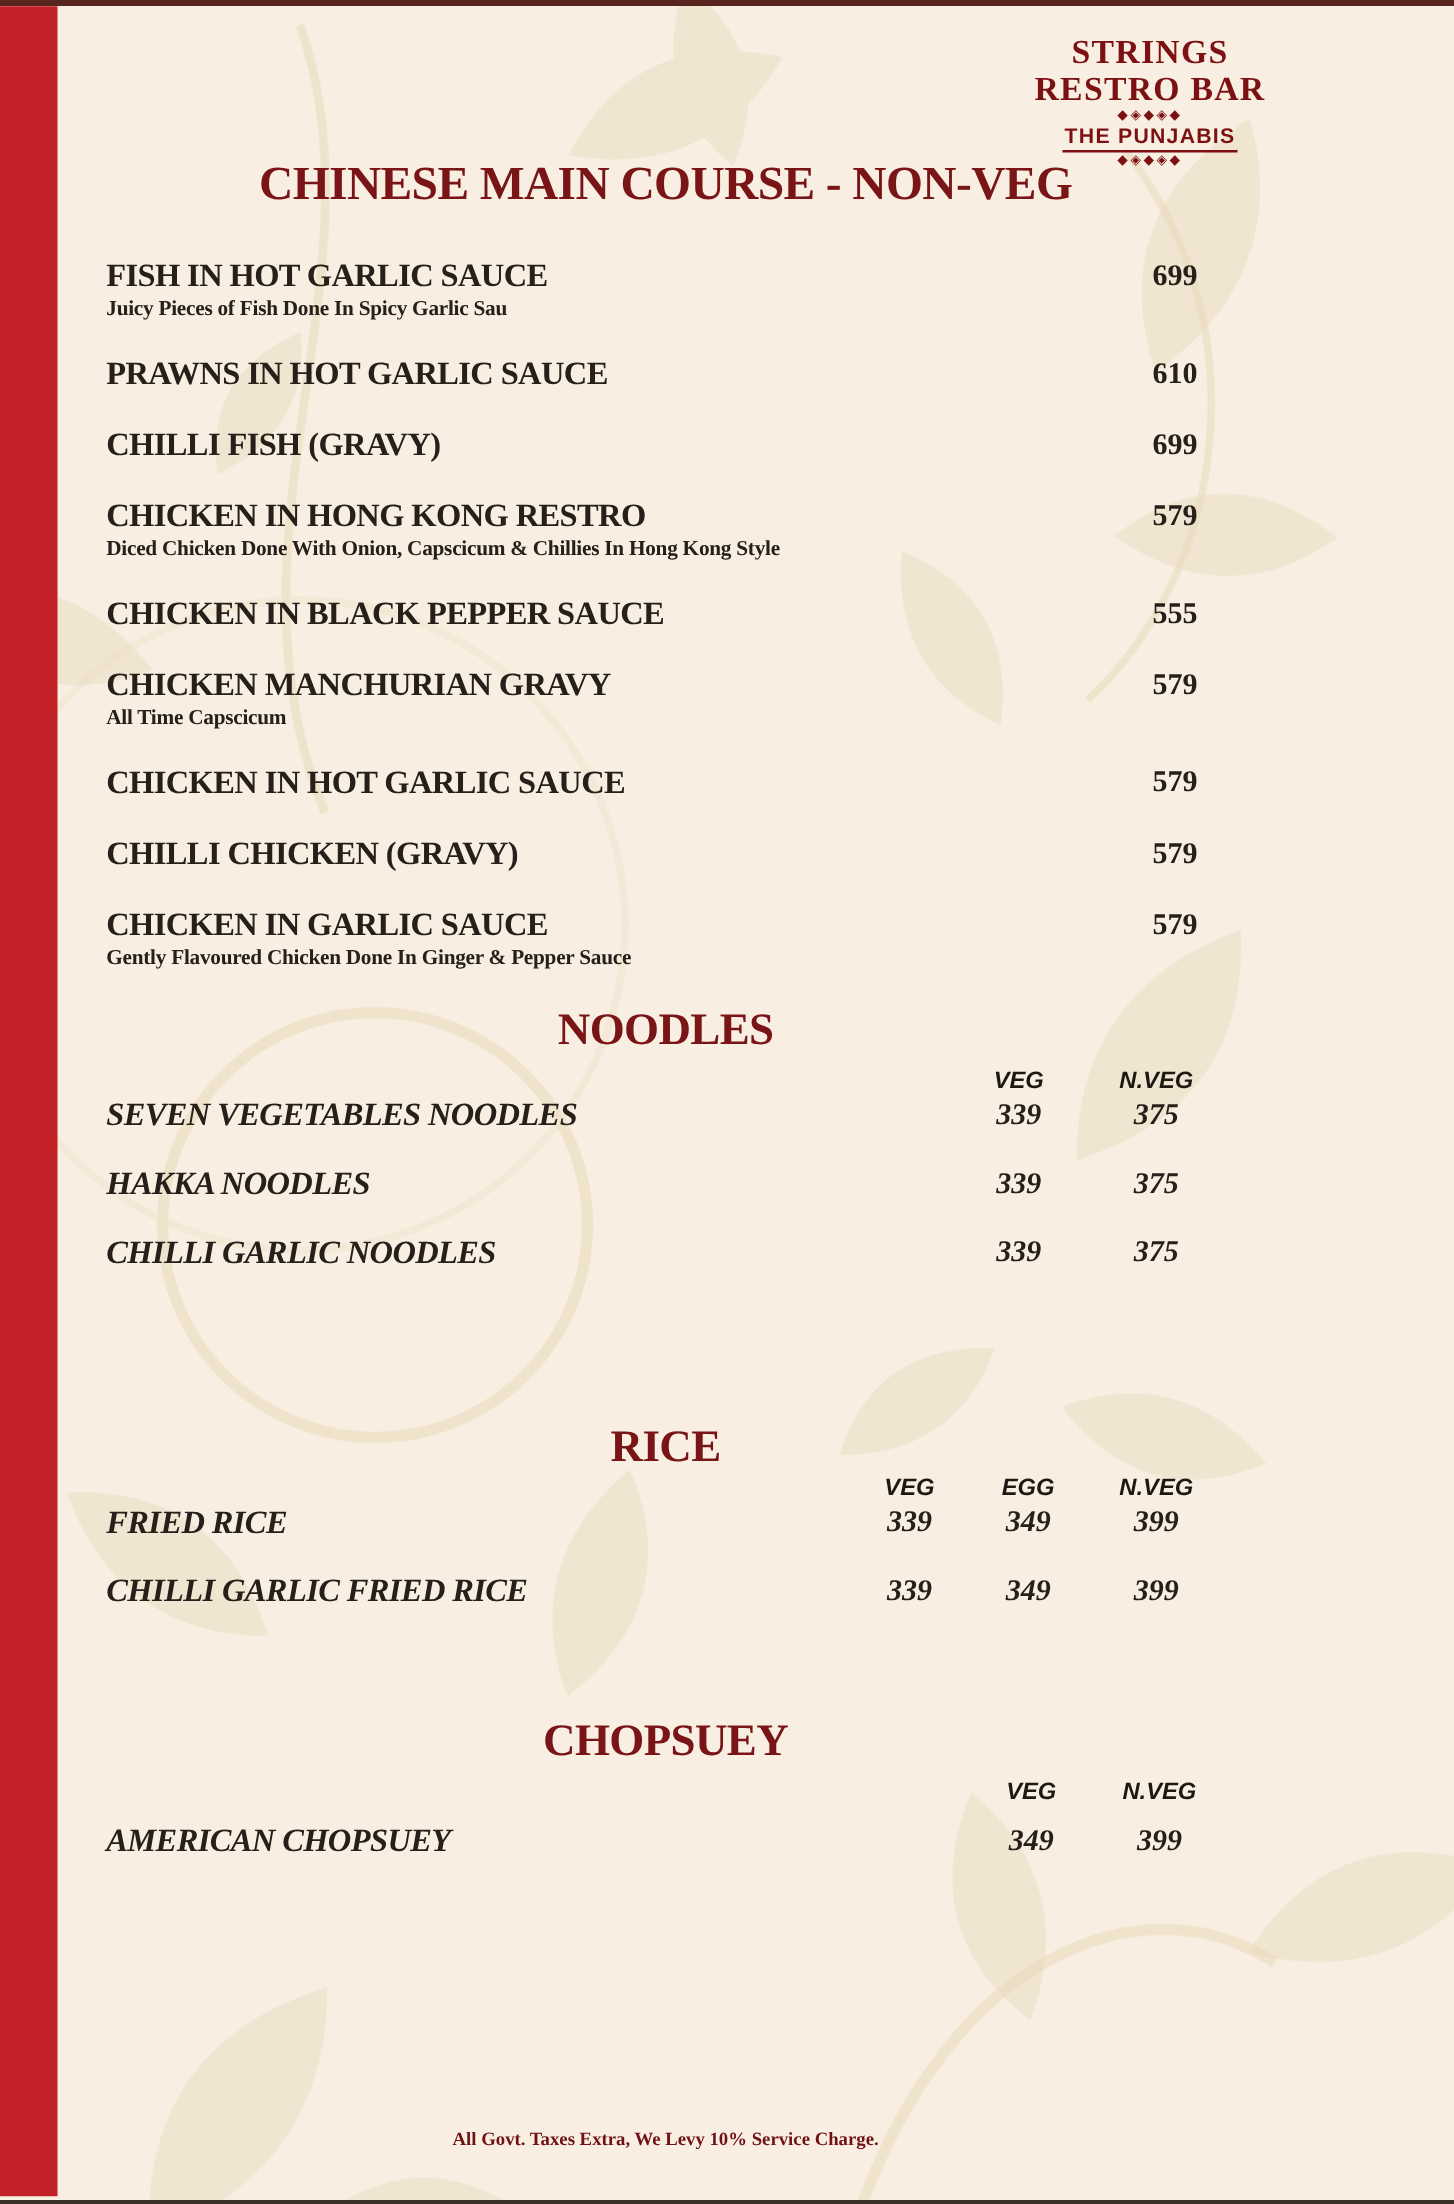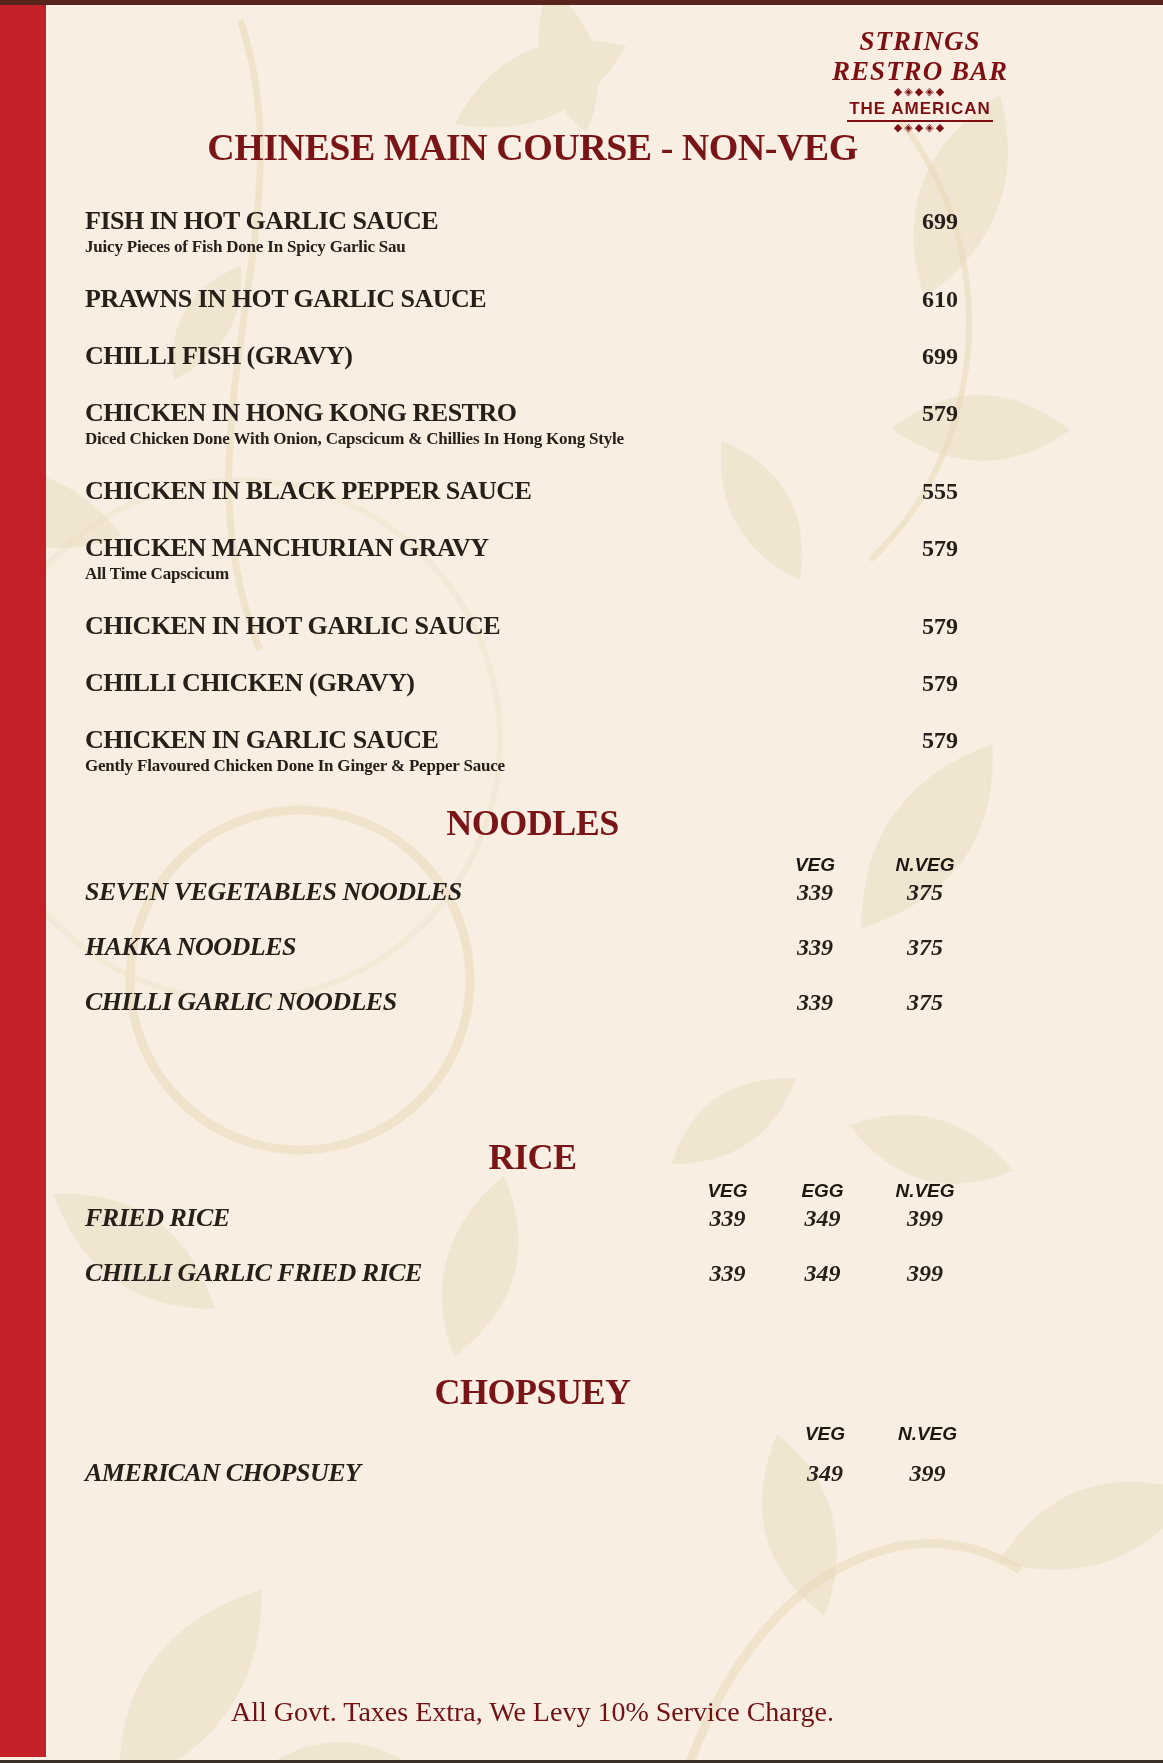--- a/index.html
+++ b/index.html
@@ -7,21 +7,21 @@
     position:relative; width:1163px; height:1763px; margin:0 auto;
     background:#f8efe2; overflow:hidden;
     font-family:"Liberation Serif", serif; color:#27201a;
   }
   .bg { position:absolute; inset:0; pointer-events:none; }
   .top-bar { position:absolute; top:0; left:0; width:100%; height:5px; background:#58241e; }
   .bottom-bar { position:absolute; bottom:0; left:0; width:100%; height:3px; background:#3a3028; }
   .stripe { position:absolute; top:5px; left:0; width:46px; height:1752px; background:#c22127; }
 
   .logo { position:absolute; top:26px; right:118px; width:250px; text-align:center; color:#7c1012; }
-  .logo-script { font-style:italic; font-weight:bold; font-size:27px; line-height:30px; letter-spacing:1px; }
+  .logo-script { font-weight:bold; font-size:27px; line-height:30px; letter-spacing:1px; }
   .logo-orn { font-family:"DejaVu Sans", sans-serif; font-size:11px; line-height:12px; letter-spacing:2px; }
   .logo-sub {
     display:inline-block; font-family:"Liberation Sans", sans-serif; font-weight:bold;
     font-size:17px; line-height:20px; letter-spacing:1px; border-bottom:2px solid #7c1012; padding:1px 2px;
   }
 
   .content { position:absolute; left:85px; top:0; width:895px; }
   .title {
     margin:126px 0 0 0; text-align:center; color:#7a1517;
     font-size:38px; line-height:42px; font-weight:bold; letter-spacing:-0.5px;
@@ -56,21 +56,21 @@
   #noodles-table .tbl-row:first-of-type { margin-top:20px; }
   #noodles-table .tbl-row { margin-bottom:25px; }
   #rice-table .tbl-head { margin-top:2px; }
   #rice-table .tbl-row:first-of-type { margin-top:10px; }
   #rice-table .tbl-row { margin-bottom:25px; }
   #chopsuey-table .tbl-head { margin-top:10px; }
   #chopsuey-table .tbl-row { margin-top:12px; }
 
   .footer {
     position:absolute; top:1700px; left:85px; width:895px; text-align:center;
-    color:#701114; font-weight:normal; font-size:28px; line-height:24px;
+    color:#701114; font-weight:bold; font-size:15px; line-height:24px;
   }
 </style>
 </head>
 <body>
 
 <div class="page">
 
   <svg class="bg" viewBox="0 0 1163 1763" xmlns="http://www.w3.org/2000/svg">
     <defs>
       <path id="leaf" d="M0 132 C10 52 58 10 134 0 C122 76 72 120 0 132 Z"></path>
@@ -102,21 +102,21 @@
     </g>
   </svg>
 
   <div class="top-bar"></div>
   <div class="stripe"></div>
 
   <div class="logo">
     <div class="logo-script">STRINGS</div>
     <div class="logo-script">RESTRO BAR</div>
     <div class="logo-orn">◆◈◆◈◆</div>
-    <div><span class="logo-sub">THE AMERICAN</span></div>
+    <div><span class="logo-sub">THE PUNJABIS</span></div>
     <div class="logo-orn">◆◈◆◈◆</div>
   </div>
 
   <div class="content">
 
     <h1 class="title">CHINESE MAIN COURSE - NON-VEG</h1>
 
     <div class="mc-list">
       <div class="mc-item">
         <div class="mc-row">

